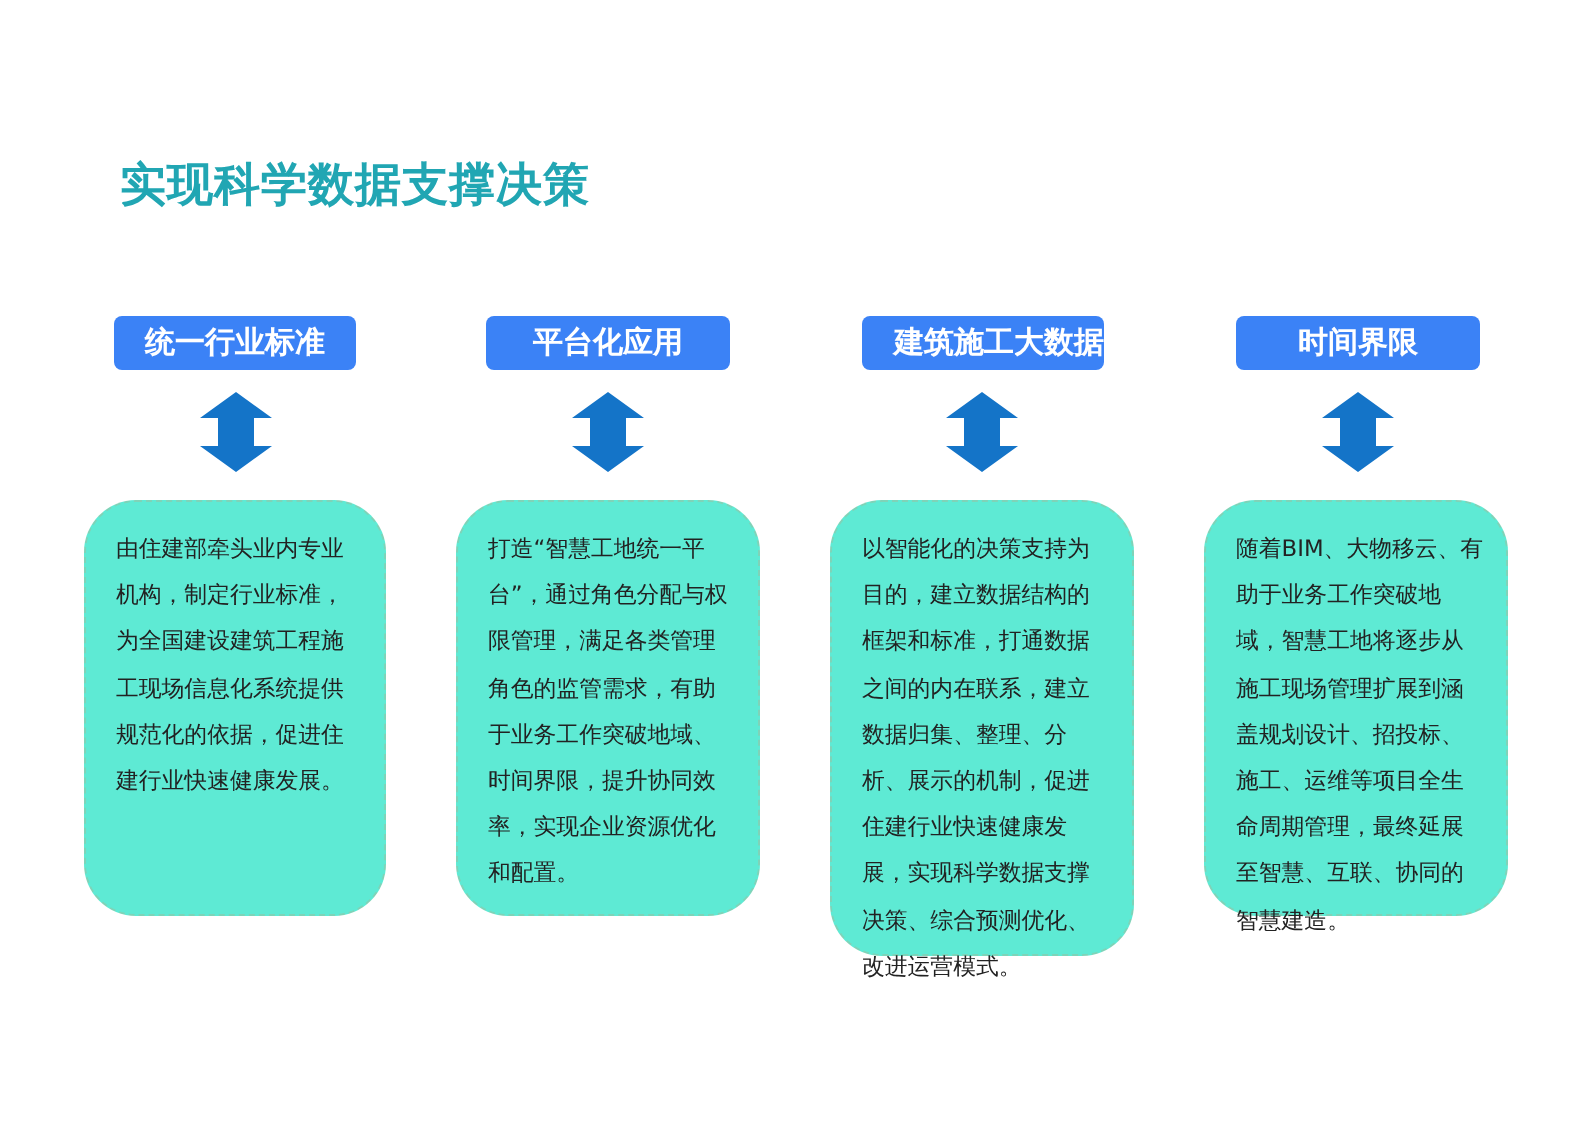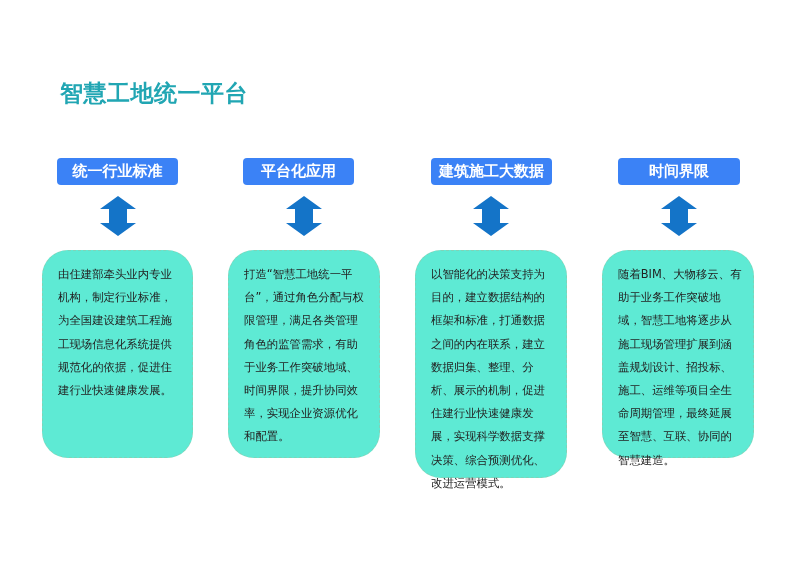--- a/index.html
+++ b/index.html
@@ -61,44 +61,44 @@
       font-size: 11.4px;
       line-height: 23.2px;
       color: #222222;
       text-align: left;
       word-break: break-all;
     }
   </style>
 </head>
 <body>
 
-<div class="page-title">智慧工地统一平台</div>
+<div class="page-title">实现科学数据支撑决策</div>
 
 <div class="column">
   <div class="header-label" style="left:57px; width:121px;">统一行业标准</div>
   <svg class="arrow" style="left:100px;" viewBox="0 0 36 40">
     <polygon points="18,0 36,13 27,13 27,27 36,27 18,40 0,27 9,27 9,13 0,13" fill="#1474c8"></polygon>
   </svg>
   <div class="card" style="left:42px; width:151px; height:208px;">
     <div class="card-text">由住建部牵头业内专业机构，制定行业标准，为全国建设建筑工程施工现场信息化系统提供规范化的依据，促进住建行业快速健康发展。</div>
   </div>
 </div>
 
 <div class="column">
-  <div class="header-label" style="left:243px; width:111px;">平台化应用</div>
+  <div class="header-label" style="left:243px; width:122px;">平台化应用</div>
   <svg class="arrow" style="left:286px;" viewBox="0 0 36 40">
     <polygon points="18,0 36,13 27,13 27,27 36,27 18,40 0,27 9,27 9,13 0,13" fill="#1474c8"></polygon>
   </svg>
   <div class="card" style="left:228px; width:152px; height:208px;">
     <div class="card-text">打造“智慧工地统一平台”，通过角色分配与权限管理，满足各类管理角色的监管需求，有助于业务工作突破地域、时间界限，提升协同效率，实现企业资源优化和配置。</div>
   </div>
 </div>
 
 <div class="column">
-  <div class="header-label" style="left:431px; width:121px;">建筑施工大数据</div>
+  <div class="header-label" style="left:431px; width:121px;text-align:right;">建筑施工大数据</div>
   <svg class="arrow" style="left:473px;" viewBox="0 0 36 40">
     <polygon points="18,0 36,13 27,13 27,27 36,27 18,40 0,27 9,27 9,13 0,13" fill="#1474c8"></polygon>
   </svg>
   <div class="card" style="left:415px; width:152px; height:228px;">
     <div class="card-text">以智能化的决策支持为目的，建立数据结构的框架和标准，打通数据之间的内在联系，建立数据归集、整理、分析、展示的机制，促进住建行业快速健康发展，实现科学数据支撑决策、综合预测优化、改进运营模式。</div>
   </div>
 </div>
 
 <div class="column">
   <div class="header-label" style="left:618px; width:122px;">时间界限</div>

